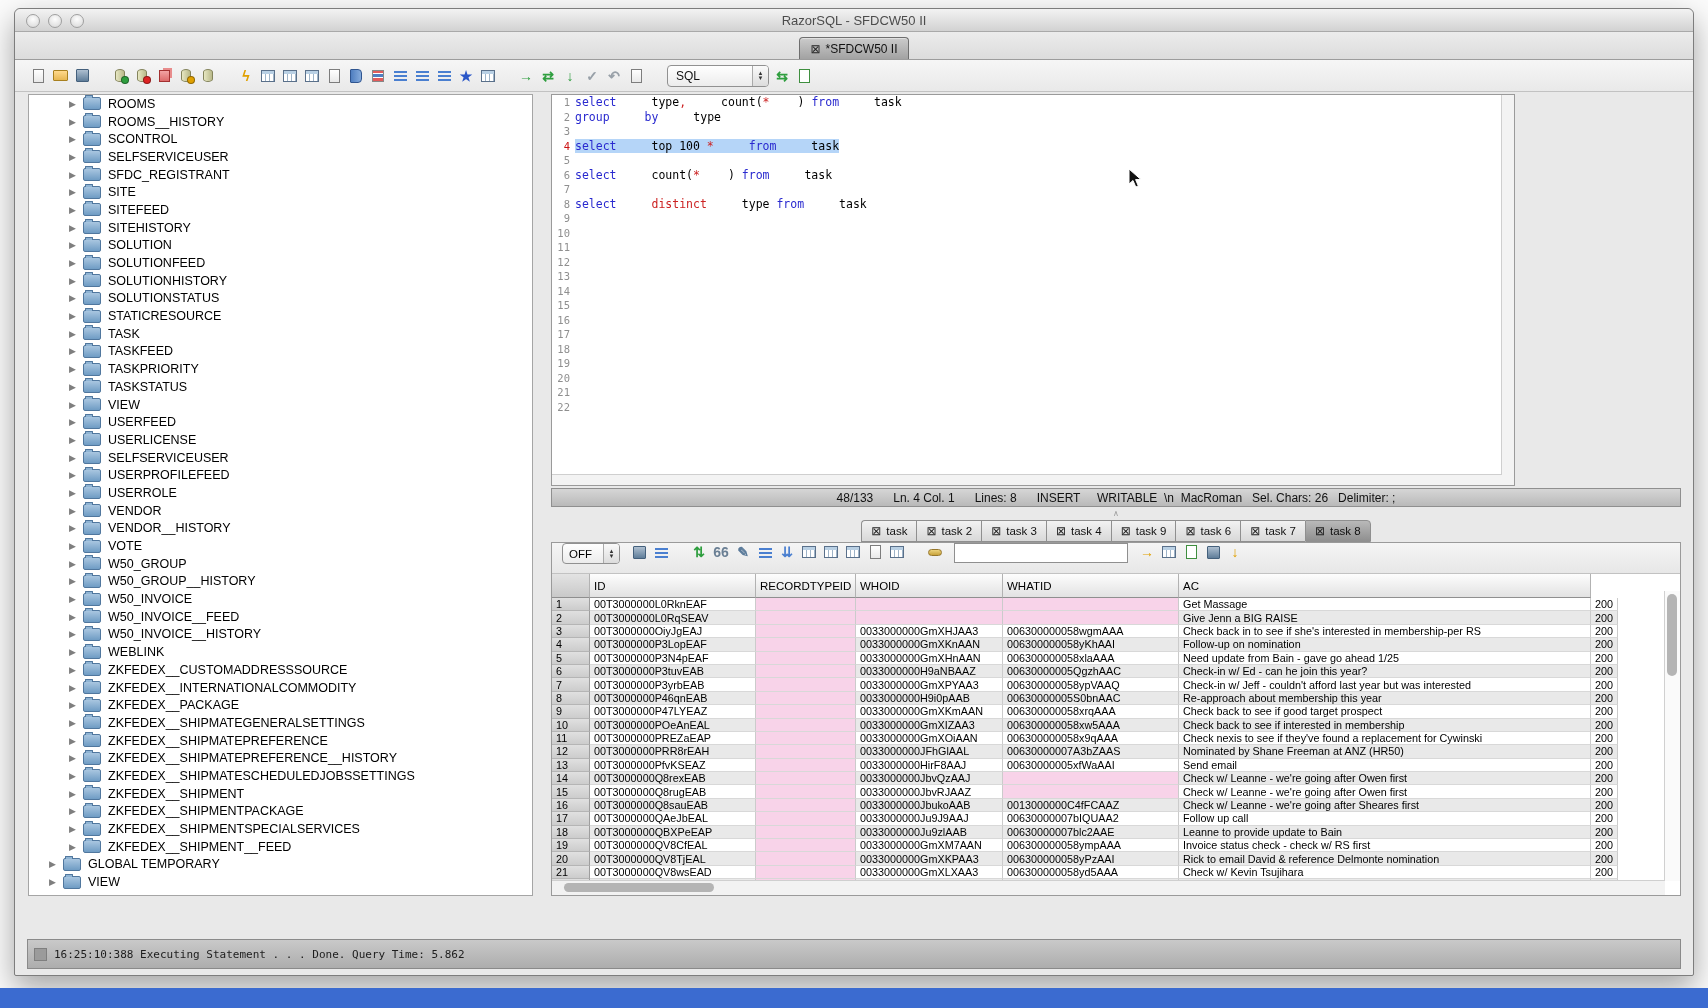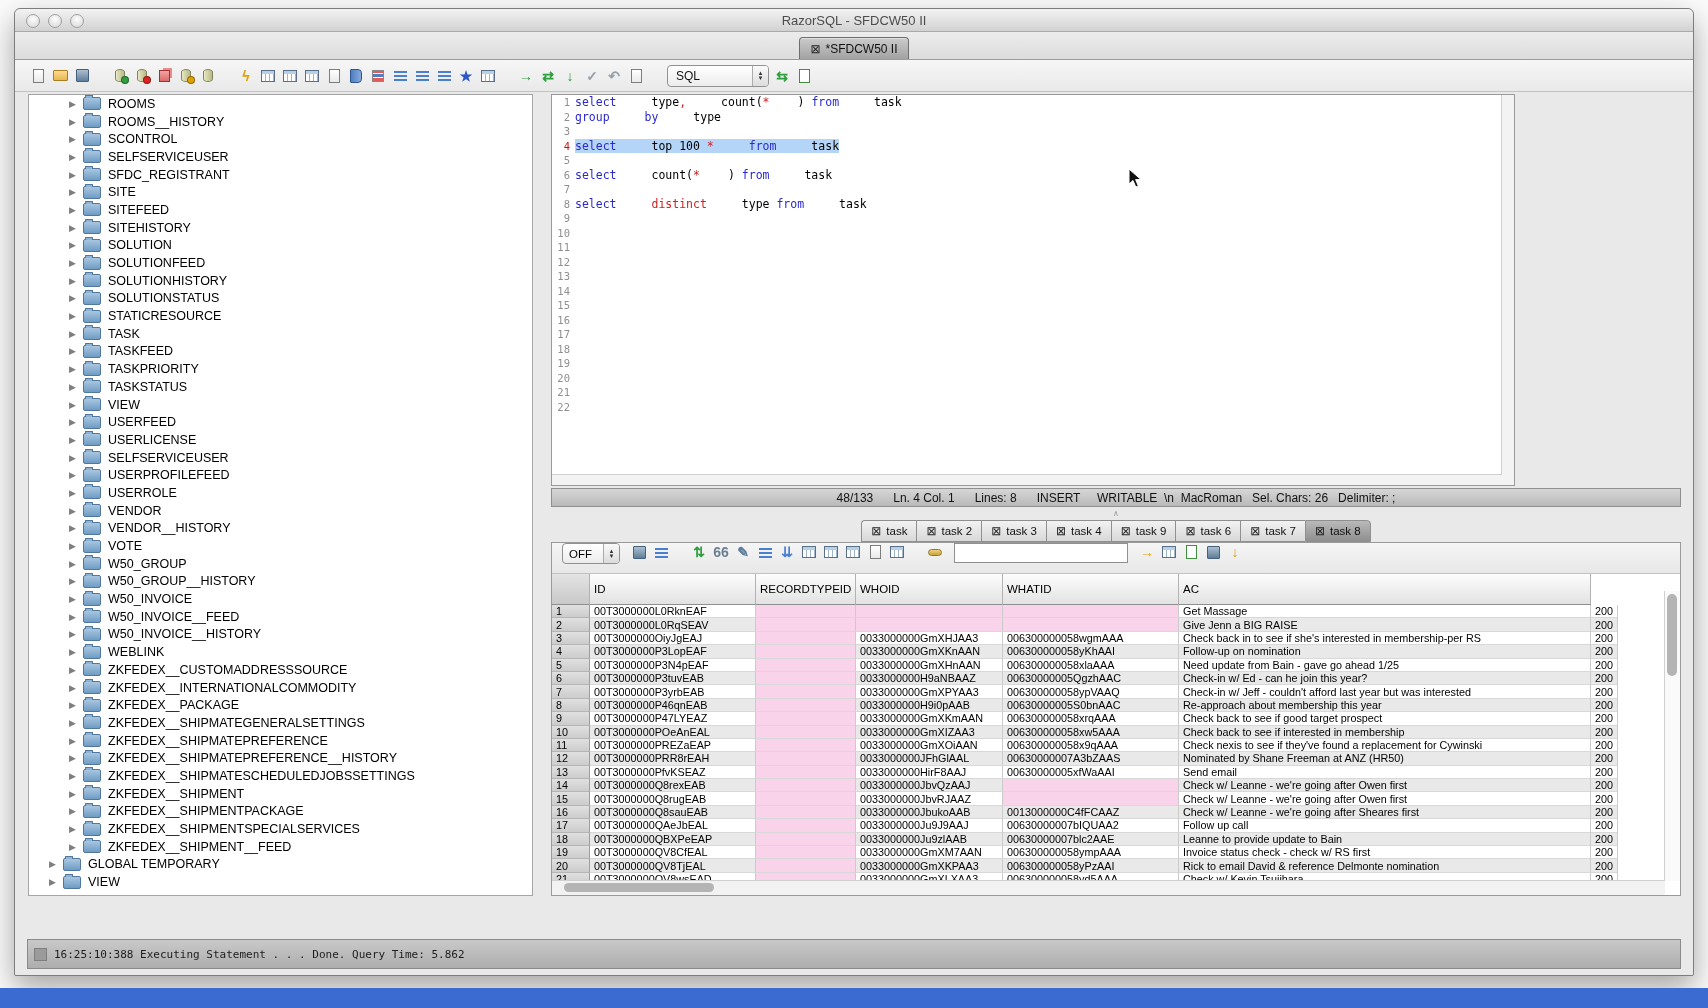--- a/index.html
+++ b/index.html
@@ -88,21 +88,21 @@
   .resultsbox{flex:1;background:#fff;border:1px solid #9a9a9a;display:flex;flex-direction:column;min-height:0;position:relative;}
   .rtoolbar{height:30px;background:linear-gradient(#f5f5f5,#e7e7e7);border-bottom:1px solid #c2c2c2;
             display:flex;align-items:flex-start;padding-left:8px;gap:4px;flex:none;}
   .limitdd{height:19px;width:56px;background:linear-gradient(#fff,#ececec);border:1px solid #919191;border-radius:4px;
            display:inline-flex;align-items:center;font-size:11.5px;margin:0 6px 0 2px;flex:none;}
   .limitdd .val{padding:0 6px;flex:1;}
   .searchbox{width:168px;height:16px;border:1px solid #8f8f8f;background:#fff;font-size:11px;margin:0 6px;
              font-family:"Liberation Sans",sans-serif;flex:none;}
   .tablewrap{flex:1;position:relative;overflow:hidden;}
   .grid{display:grid;grid-template-columns:38px 166px 100px 147px 176px 412px 27px;}
-  .hcell{height:31px;box-sizing:border-box;background:linear-gradient(#fdfdfd,#e2e2e2);
+  .hcell{height:24px;box-sizing:border-box;background:linear-gradient(#fdfdfd,#e2e2e2);
          border-right:1px solid #b2b2b2;border-bottom:1px solid #8f8f8f;font-size:11.5px;color:#000;
          display:flex;align-items:center;padding-left:4px;overflow:hidden;white-space:nowrap;}
   .hcell.num{background:linear-gradient(#e3e3e3,#c9c9c9);}
   .cell{height:13.4px;box-sizing:border-box;border-right:1px solid #cbcbcb;border-bottom:1px solid #d8d8d8;
         font-size:10.8px;color:#000;display:flex;align-items:center;padding-left:4px;
         overflow:hidden;white-space:nowrap;}
   .cell.num{background:linear-gradient(#e0e0e0,#cccccc);border-right:1px solid #9e9e9e;border-bottom:1px solid #b5b5b5;}
   .row-even .cell:not(.num):not(.null){background:#e9e9e9;}
   .cell.null{background:#f8d3e9;}
   .tvsb{position:absolute;right:0;top:17px;bottom:14px;width:15px;background:#fafafa;border-left:1px solid #d0d0d0;}

